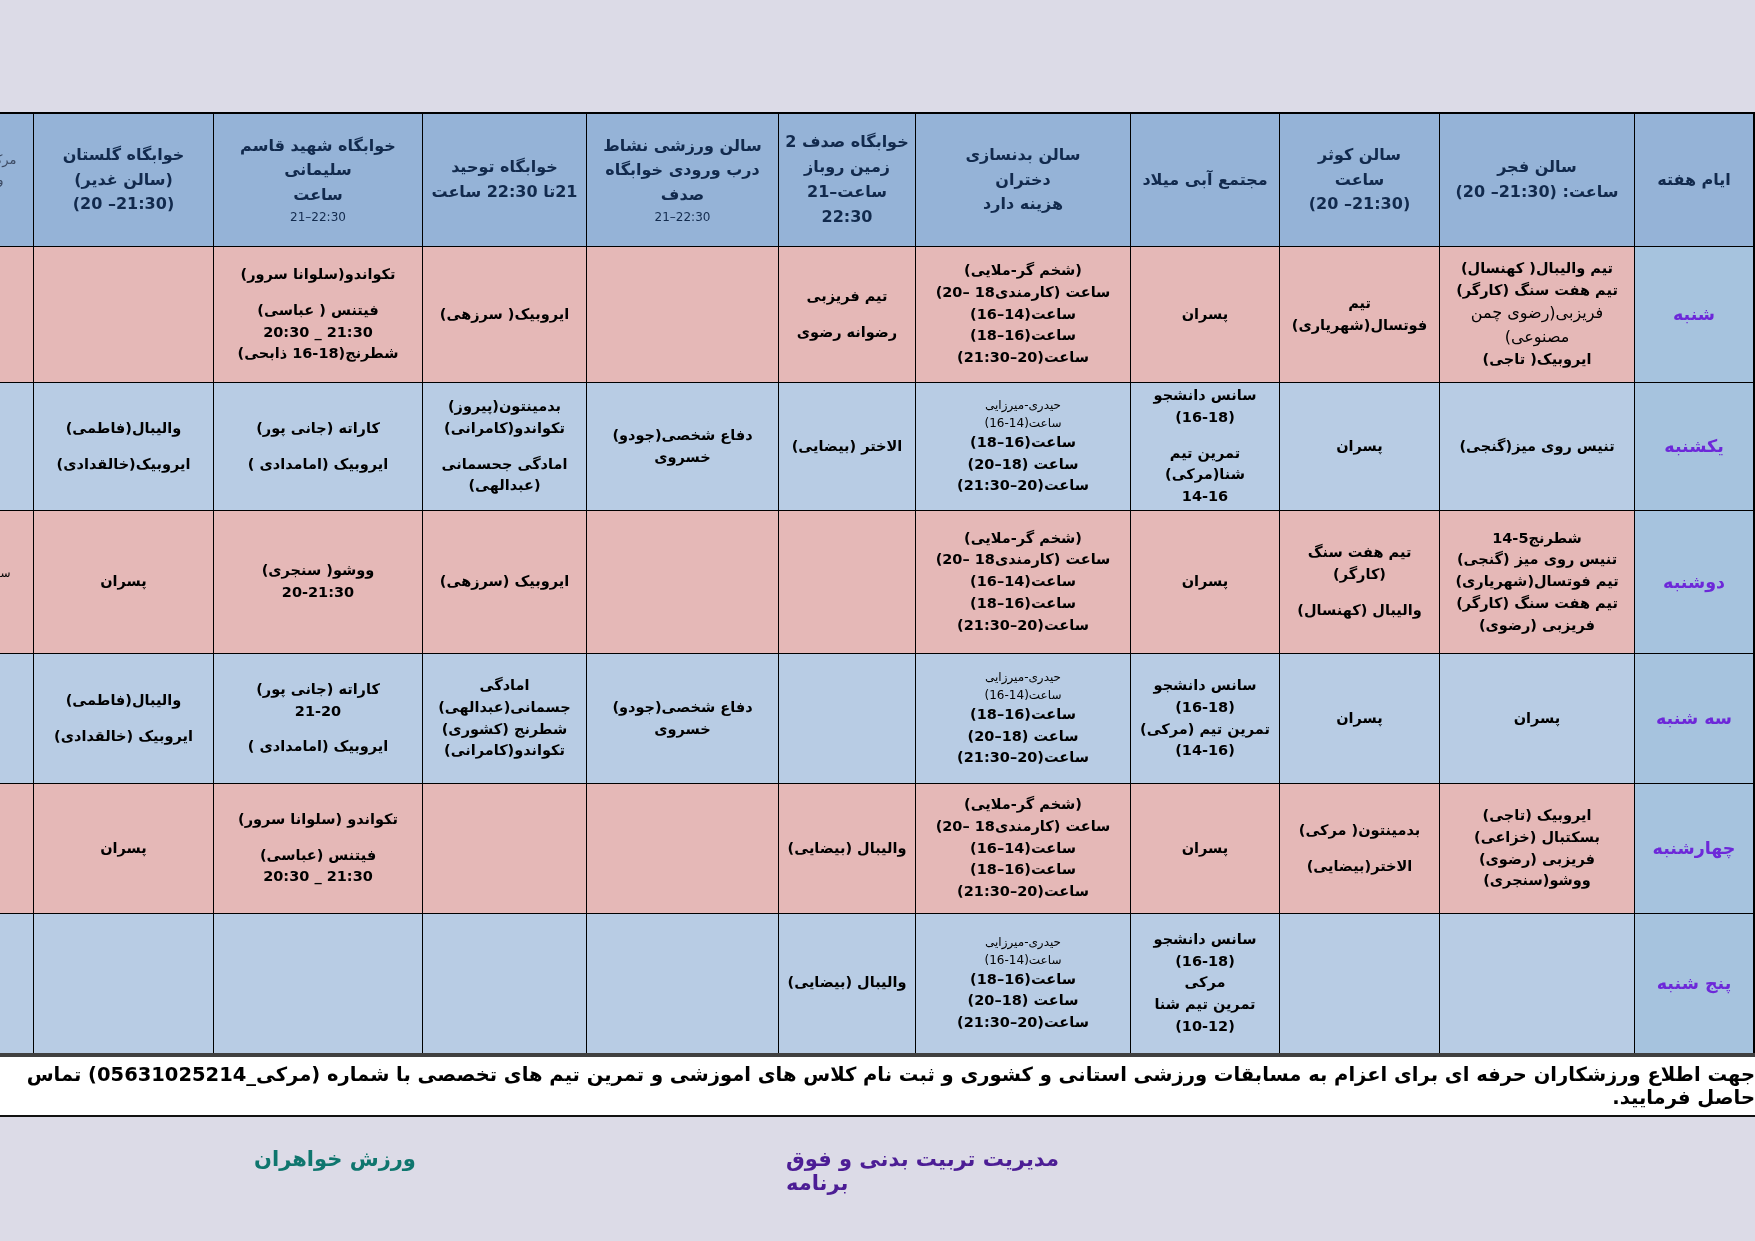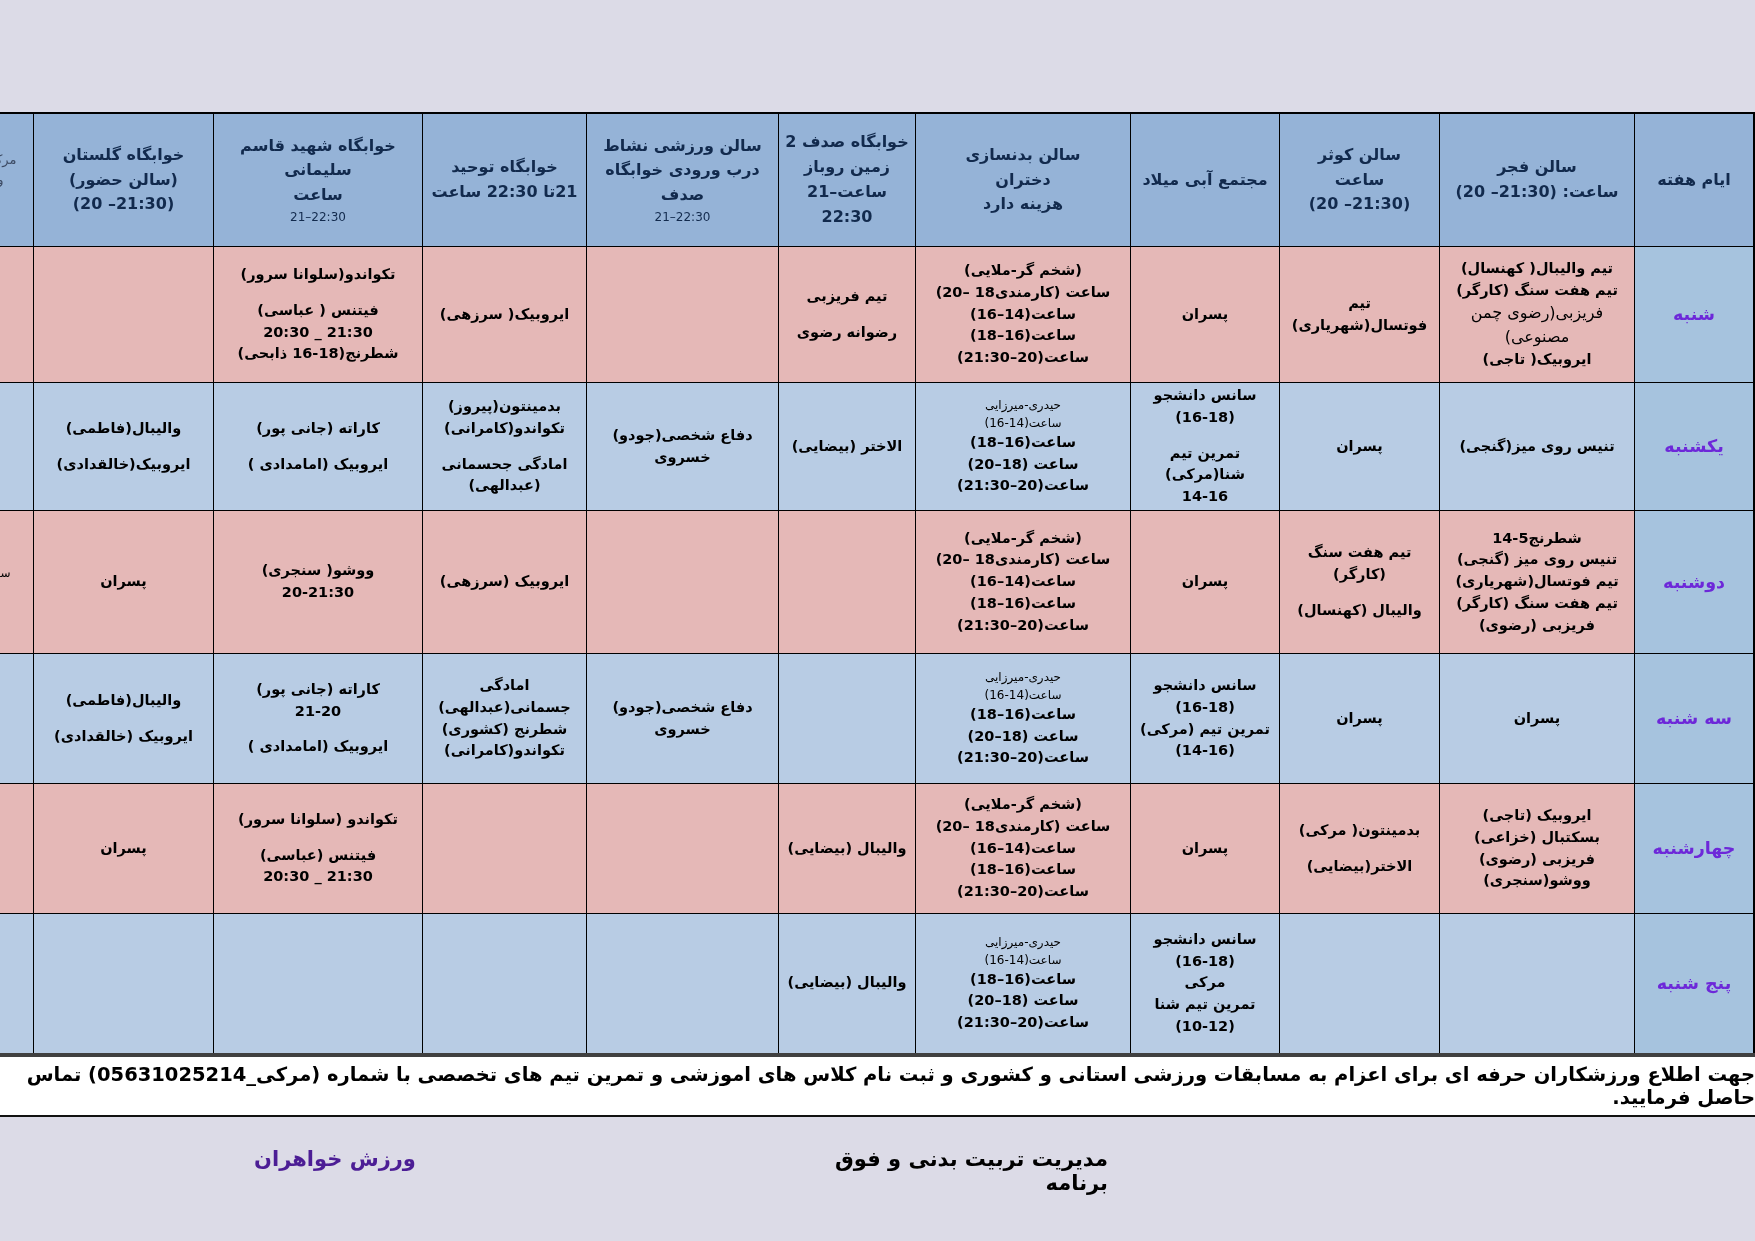--- a/index.html
+++ b/index.html
@@ -23,24 +23,24 @@
   tr.pink td.data{background:var(--row-pink);}
   tr.blue td.data{background:var(--row-blue);}
   .line{white-space:normal;}
   .line.small{font-size:16px;font-weight:normal;}
   .line.light{font-weight:normal;font-size:12px;}
   .gap{height:14px;}
   .note-band{position:absolute;top:1053px;left:0;right:0;height:58px;background:#ffffff;
     border-top:4px solid #404040;border-bottom:2px solid #111;display:flex;align-items:center;
     justify-content:center;}
   .note{font-size:19.5px;font-weight:bold;color:#000;}
-  .footer-management{position:absolute;top:1147px;left:768px;width:340px;text-align:right;
-    font-size:21px;font-weight:bold;color:#000000;}
+  .footer-management{position:absolute;top:1147px;left:786px;width:340px;text-align:left;
+    font-size:21px;font-weight:bold;color:#4c1d95;}
   .footer-sisters{position:absolute;top:1147px;left:230px;width:210px;text-align:center;
-    font-size:21px;font-weight:bold;color:#4c1d95;}
+    font-size:21px;font-weight:bold;color:#0f766e;}
 </style>
 </head>
 <body>
 
 <div class="page">
 
   <table class="schedule">
     <thead>
       <tr id="header-row">
           <th style="width: 112px;">
@@ -77,21 +77,21 @@
             <div class="line">خوابگاه توحید</div>
             <div class="line">21تا 22:30 ساعت</div>
           </th>
           <th style="width: 202px;">
             <div class="line">خوابگاه شهید قاسم سلیمانی</div>
             <div class="line">ساعت</div>
             <div class="line light">‎21–22:30</div>
           </th>
           <th style="width: 173px;">
             <div class="line">خوابگاه گلستان</div>
-            <div class="line">(سالن حضور)</div>
+            <div class="line">(سالن غدیر)</div>
             <div class="line">‎(20 –21:30)</div>
           </th>
           <th class="light" style="width: 105px;">
             <div class="line">مرکز تندرستی</div>
             <div class="line">و مشاوره</div>
             <div class="line">ورزشی</div>
           </th>
         </tr>
     </thead>
     <tbody id="body-rows">

